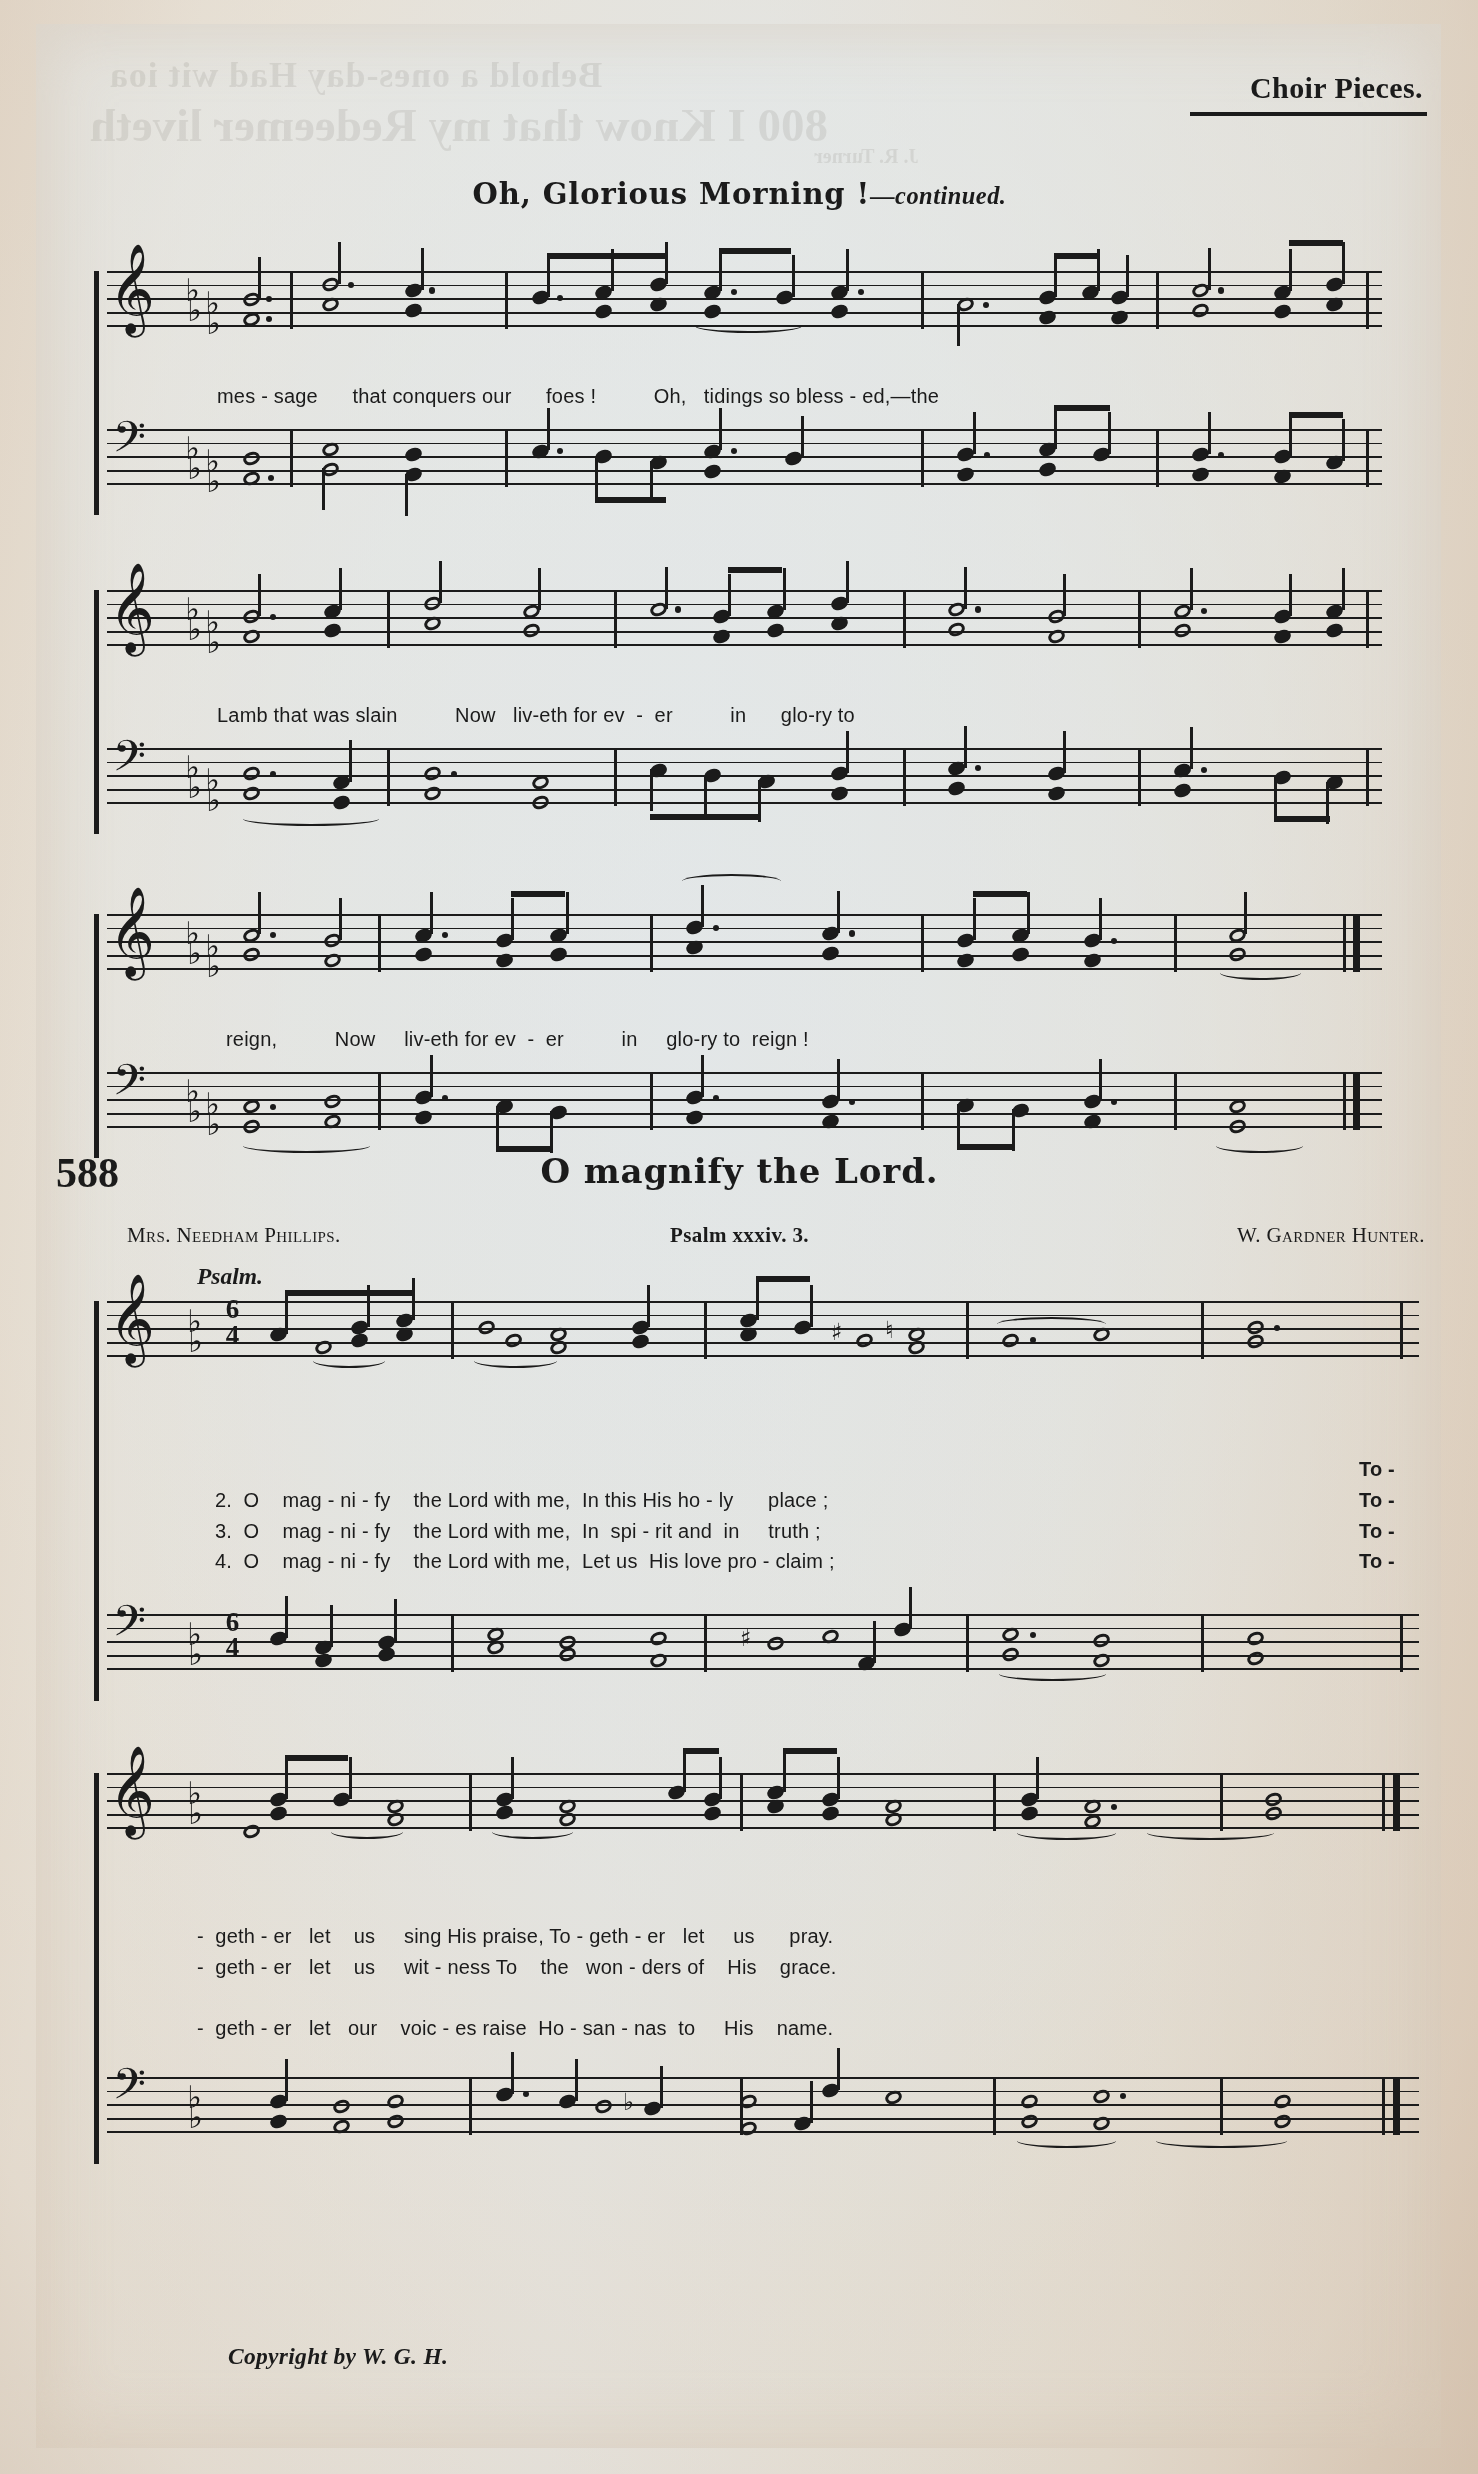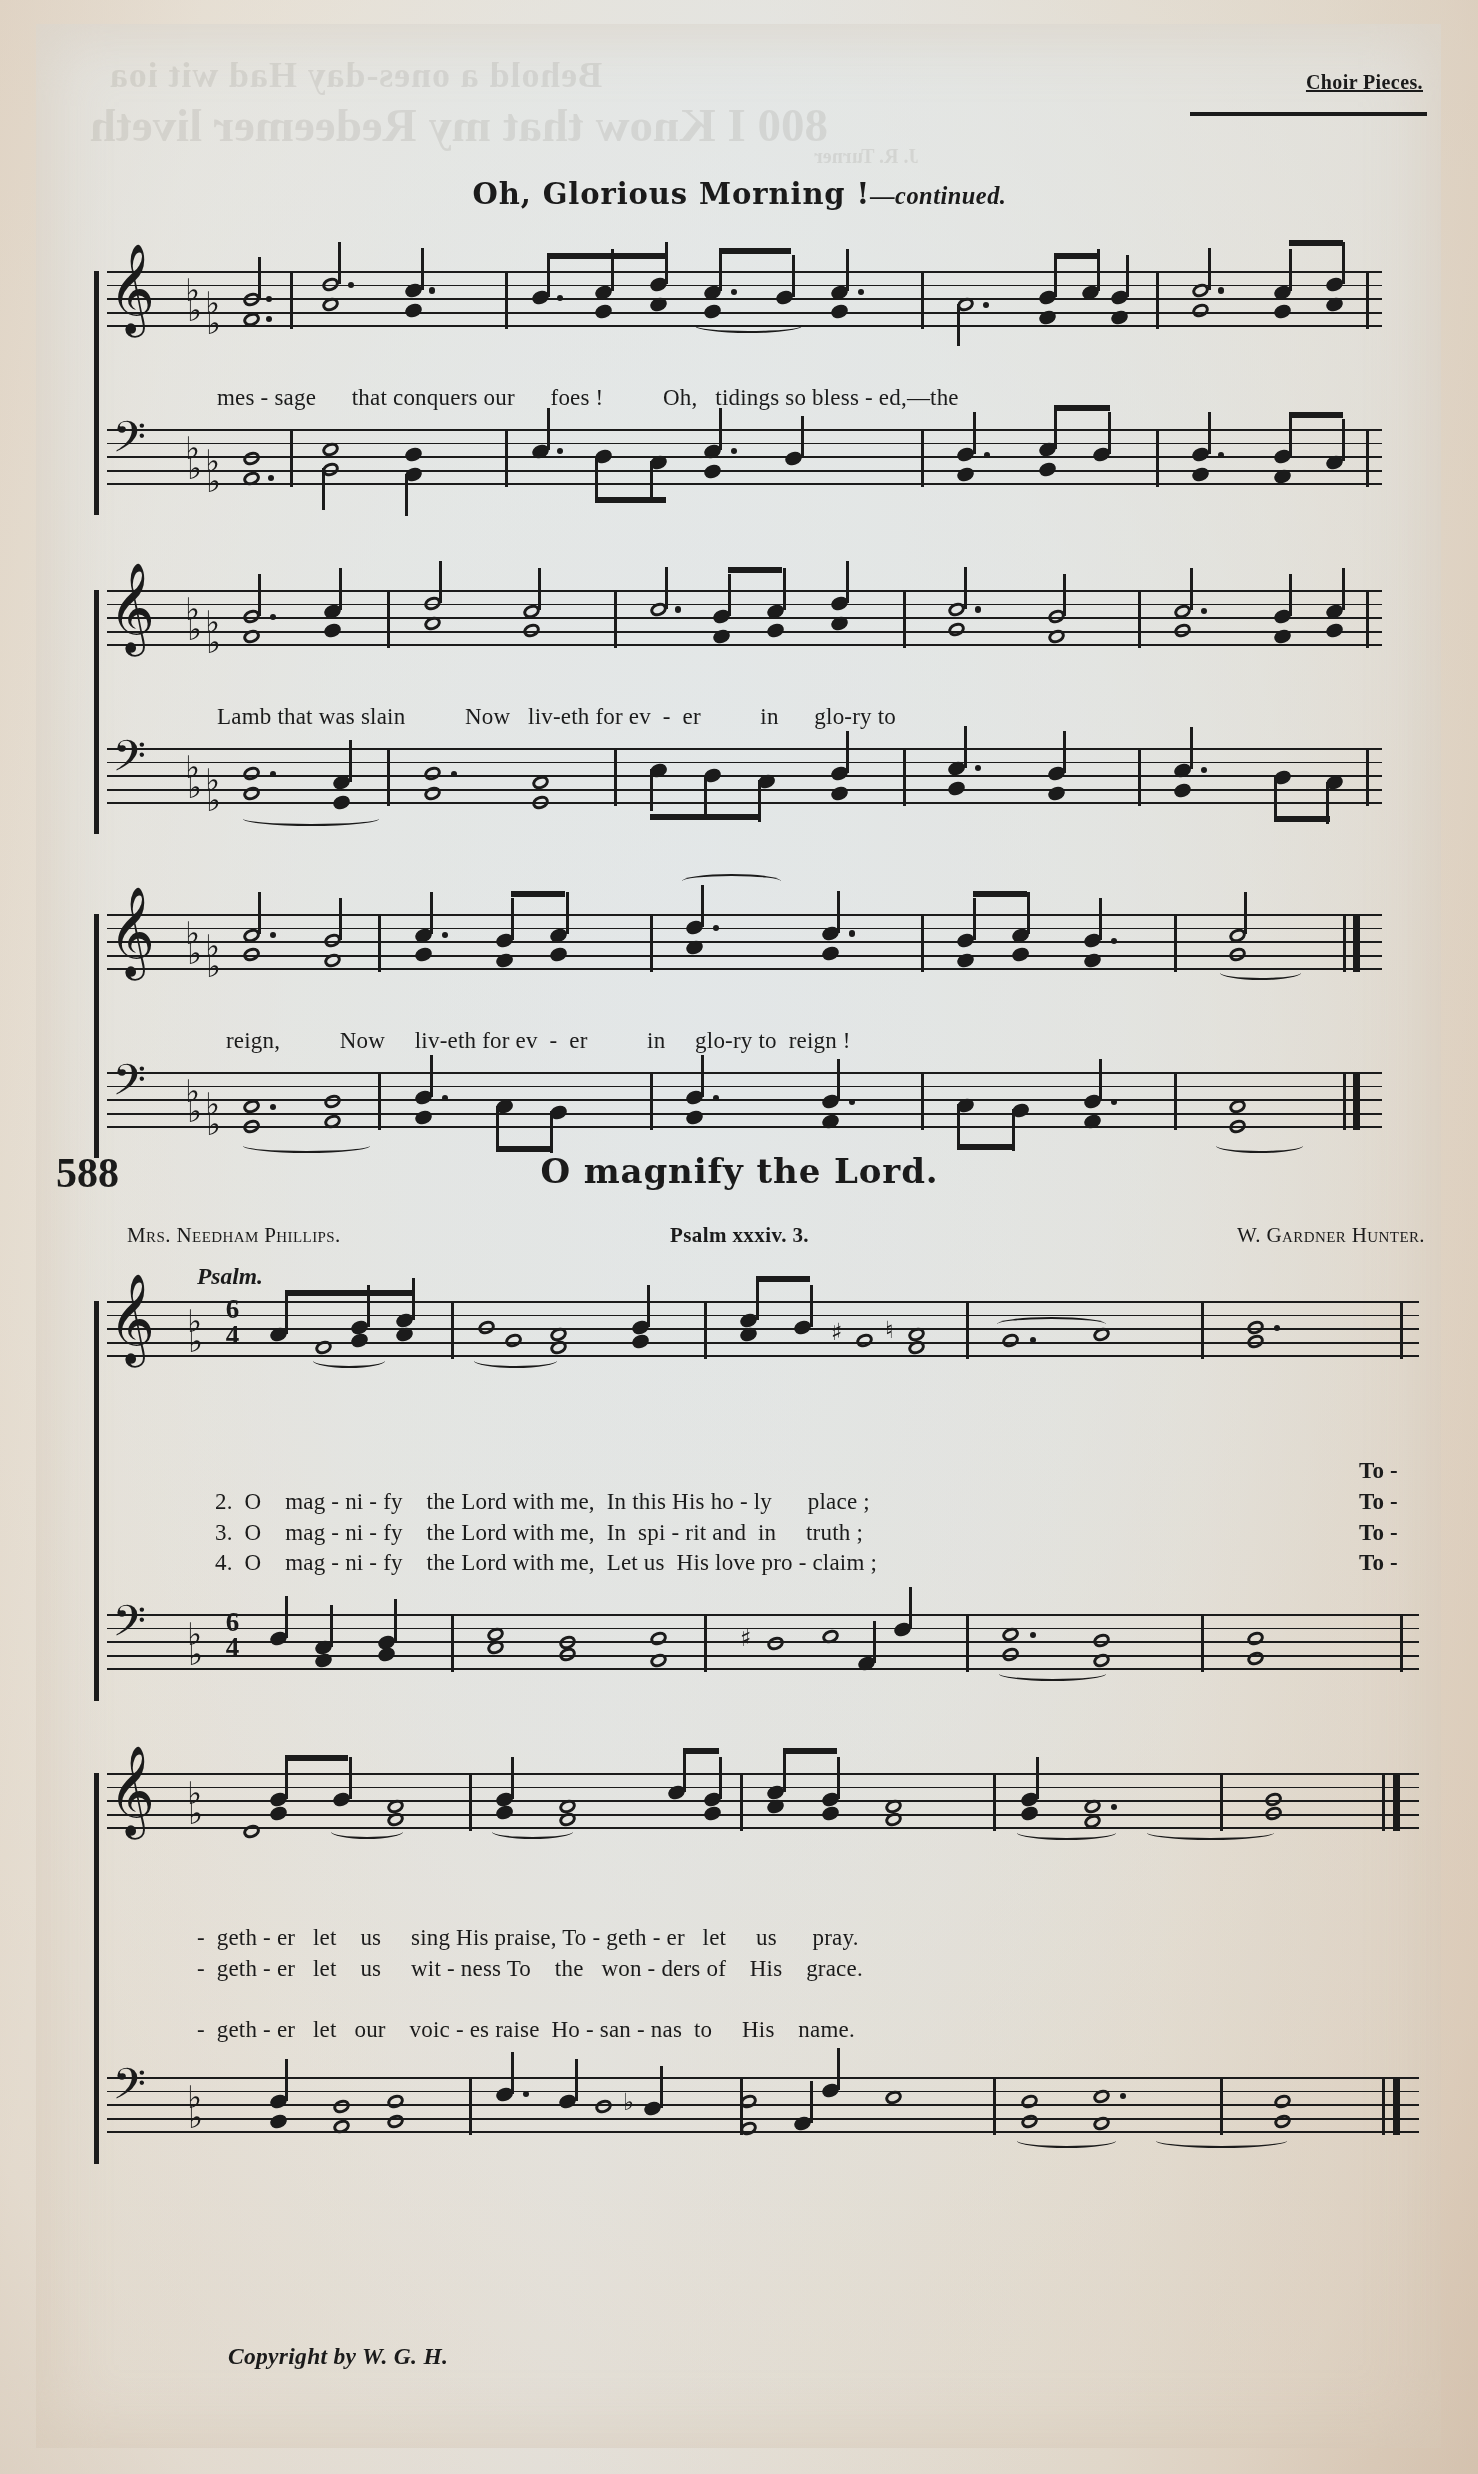--- a/index.html
+++ b/index.html
@@ -48,25 +48,24 @@
     position: absolute;
     inset: 0;
     color: #1b1b1b;
   }
 
   
   .choir-head {
     position: absolute;
     right: 56px;
     top: 71px;
-    font-size: 20px;
+    font-size: 30px;
     font-weight: bold;
     letter-spacing: 0.4px;
     font-family: "Liberation Serif", serif;
-    text-decoration: underline;
   }
   .choir-rule {
     position: absolute;
     right: 52px;
     top: 112px;
     width: 237px;
     height: 3.6px;
     background: #1b1b1b;
   }
 
@@ -192,22 +191,22 @@
     position: absolute;
     font-family: "DejaVu Sans", sans-serif;
     font-size: 23.5px;
     line-height: 1;
     color: #1b1b1b;
   }
 
   
   .lyrics {
     position: absolute;
-    font-family: Liberation Serif, serif;
-    font-size: 23px;
+    font-family: Liberation Sans, sans-serif;
+    font-size: 20px;
     white-space: pre;
     color: #1b1b1b;
     letter-spacing: 0.2px;
   }
 
   
   .song-num {
     position: absolute;
     left: 56px;
     top: 1149px;

